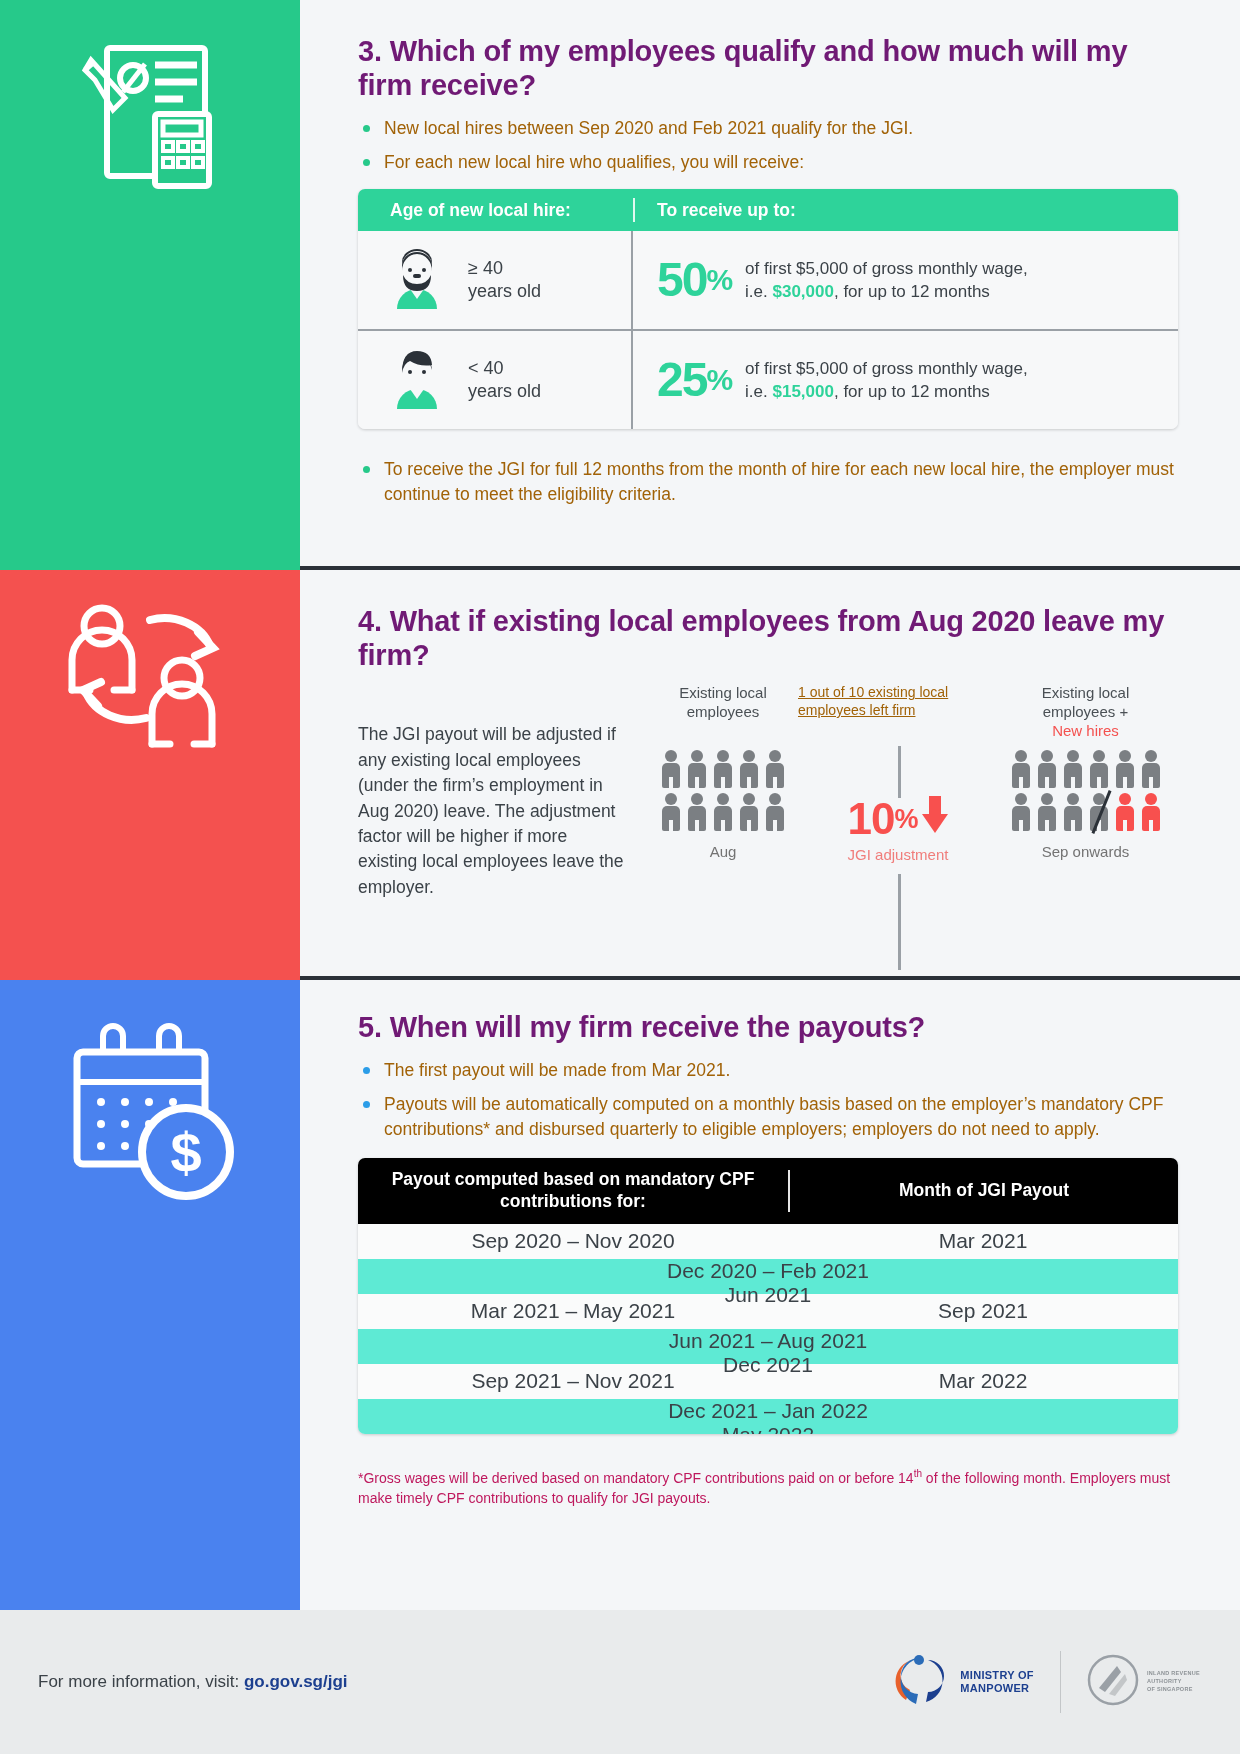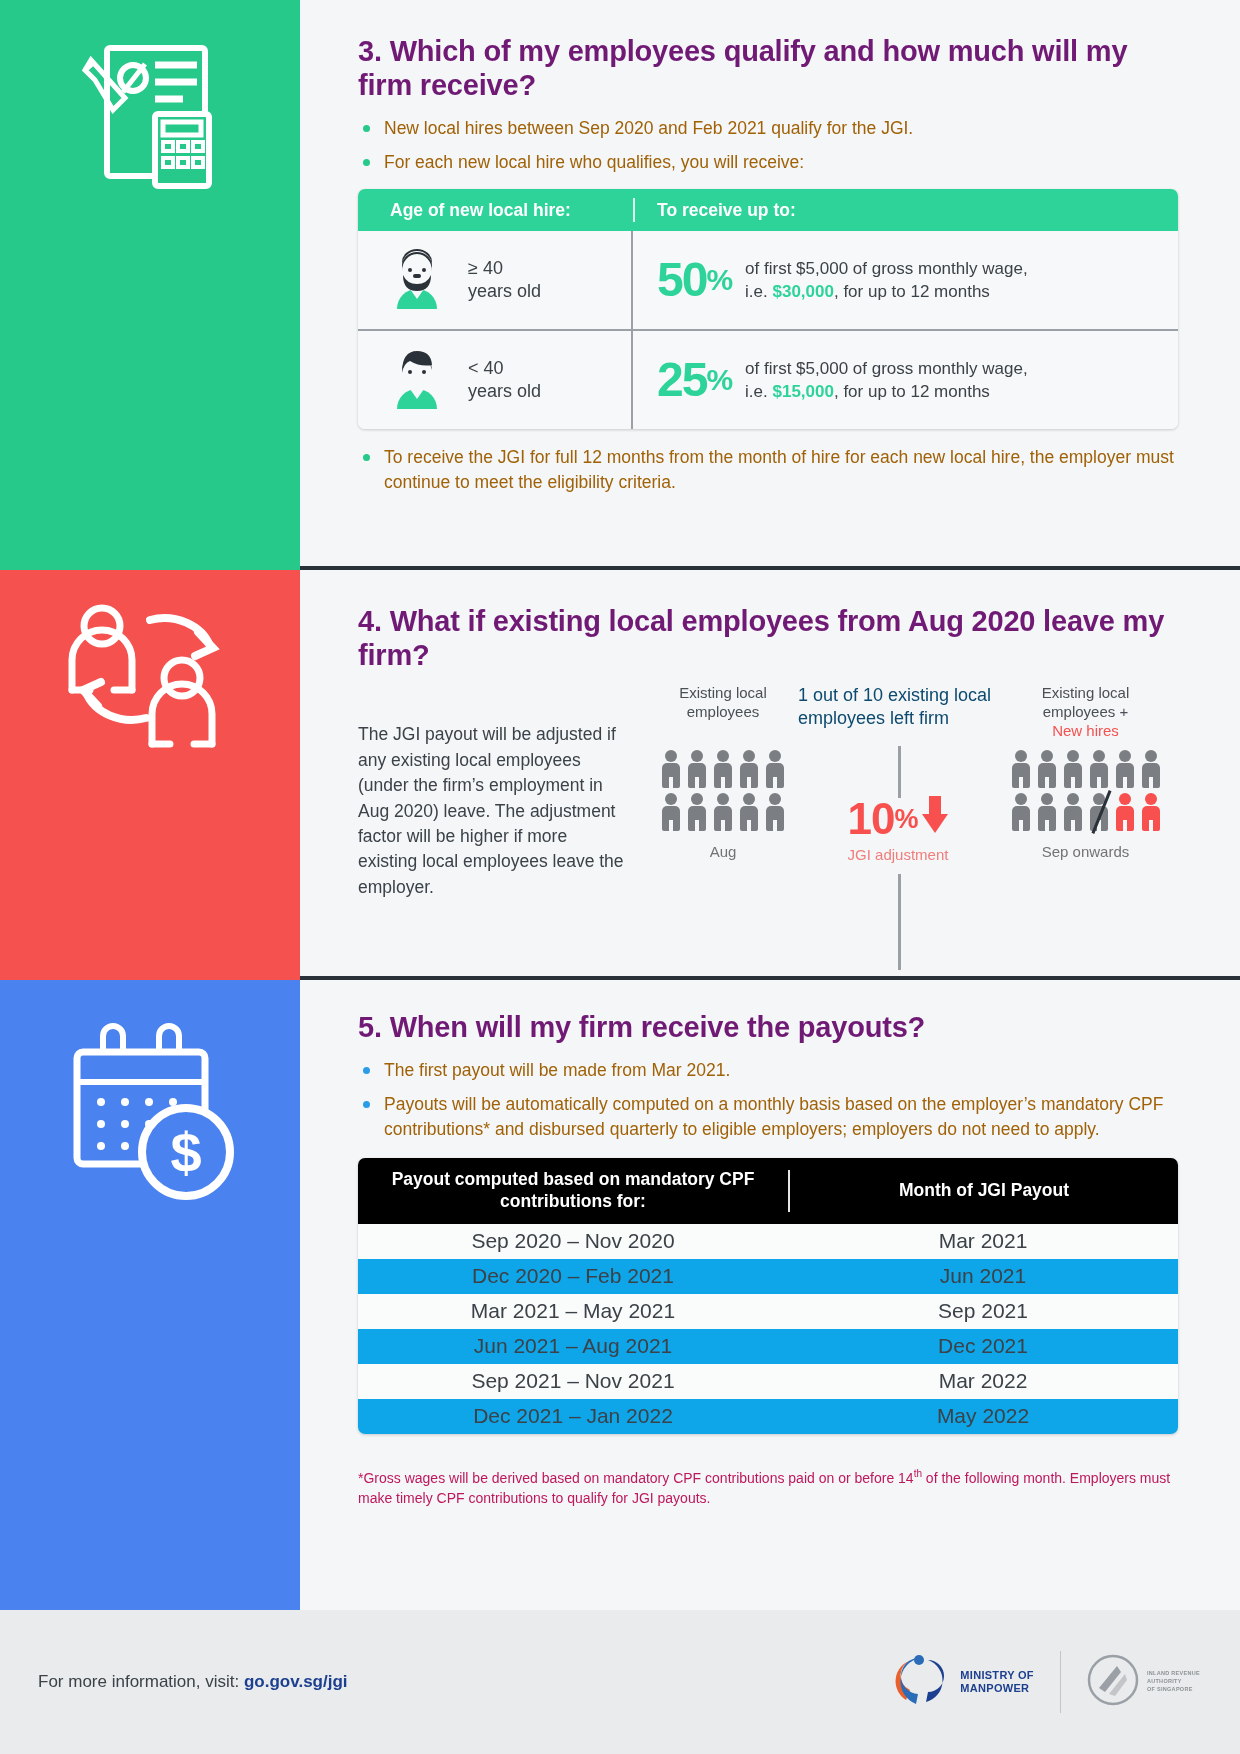--- a/index.html
+++ b/index.html
@@ -126,21 +126,21 @@
     box-shadow: 0 1px 3px rgba(0,0,0,.18);
   }
   .tbl5 .t5head {
     display: flex; background: #000000; color: #fff; align-items: center;
     height: 66px; font-weight: bold; font-size: 17.5px;
   }
   .tbl5 .t5head .h1 { width: 430px; text-align: center; line-height: 1.25; }
   .tbl5 .t5head .vs { width: 2px; height: 42px; background: rgba(255,255,255,.9); }
   .tbl5 .t5head .h2c { flex: 1; text-align: center; }
   .tbl5 .t5row { display: flex; height: 35px; align-items: center; font-size: 21px; color: #3b4248; background: #fafbfb; }
-  .tbl5 .t5row.alt { background: #0ea5e9; }
+  .tbl5 .t5row.alt { background: #5eead4; flex-direction: column; }
   .tbl5 .t5row .d1 { width: 430px; text-align: center; }
   .tbl5 .t5row .d2 { flex: 1; text-align: center; }
 
   .footnote { margin-top: 33px; font-size: 14px; line-height: 1.45; color: #be185d; width: 820px; }
   .footnote sup { font-size: 10px; }
 
   
   .footer {
     position: absolute; left: 0; bottom: 0; width: 1240px; height: 144px;
     background: #e9ebec; display: flex; align-items: center;
@@ -291,21 +291,21 @@
         <div class="c2">
           <div class="pct"><span>25</span><span class="sm">%</span></div>
           <div class="pcttxt">
             <span>of first $5,000 of gross monthly wage,</span><br>
             <span>i.e. </span><span class="amt">$15,000</span><span>, for up to 12 months</span>
           </div>
         </div>
       </div>
     </div>
 
-    <ul class="bullets" style="margin-top:16px;">
+    <ul class="bullets" style="margin-top:28px;">
       <li>To receive the JGI for full 12 months from the month of hire for each new local hire, the employer must continue to meet the eligibility criteria.</li>
     </ul>
   </div>
 
   <div class="content" style="top:604px;">
     <h2 class="qtitle">4. What if existing local employees from Aug 2020 leave my firm?</h2>
 
     <div class="s4wrap">
       <div class="s4para">The JGI payout will be adjusted if any existing local employees (under the firm’s employment in Aug 2020) leave. The adjustment factor will be higher if more existing local employees leave the employer.</div>
 
@@ -352,21 +352,21 @@
               </div>
             <div class="person">
                 <span class="head"></span>
                 <span class="body"></span>
               </div>
           </div>
           <div class="foot">Aug</div>
         </div>
 
         <div class="midcol">
-          <div class="cap" style="font-size:18px;color:#0c4a6e;line-height:1.25;min-height:58px;">1 out of 10 existing local employees left firm</div>
+          <div class="cap" style="font-size:14px;color:#a16207;line-height:1.25;min-height:58px;text-decoration:underline;">1 out of 10 existing local employees left firm</div>
           <div class="vline vl-top"></div>
           <div style="margin-top:52px;">
             <div class="bigpct">
               <span>10</span>
                 <span class="sm">%</span>
               <span style="display:inline-block;margin-left:4px;">
                 <svg width="26" height="38" viewBox="0 0 26 38">
                     <rect x="7" y="0" width="12" height="20" fill="#f8504e"></rect>
                     <path d="M0 18 L26 18 L13 37 Z" fill="#f8504e"></path>
                   </svg>

